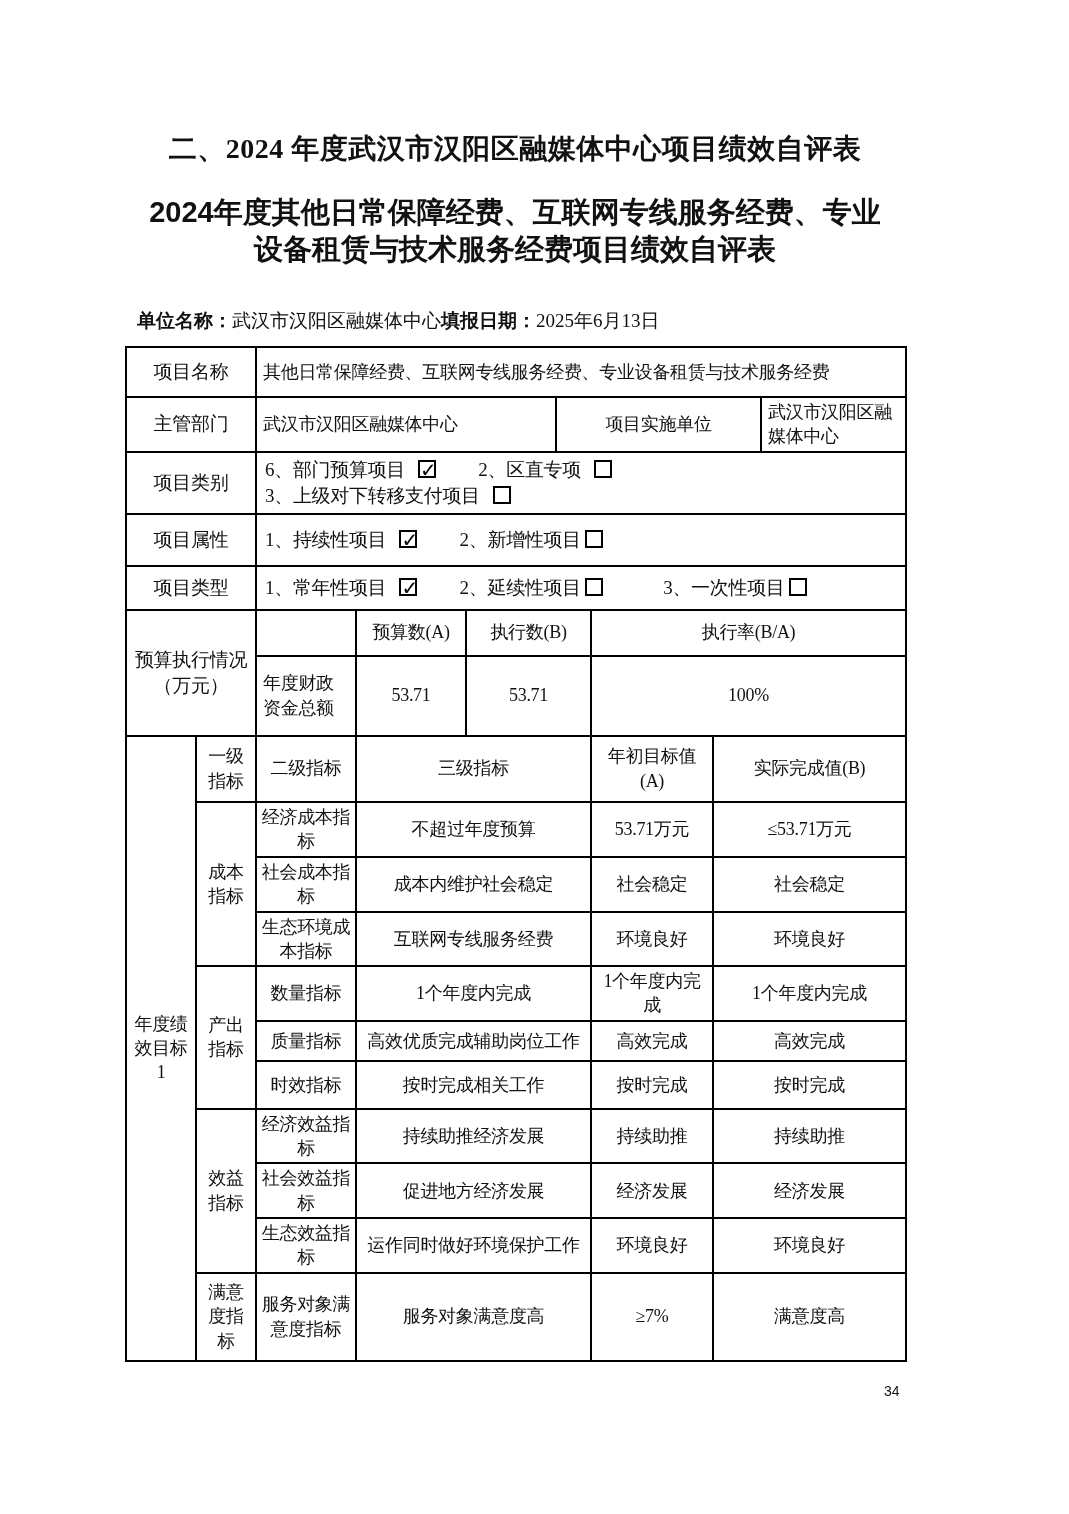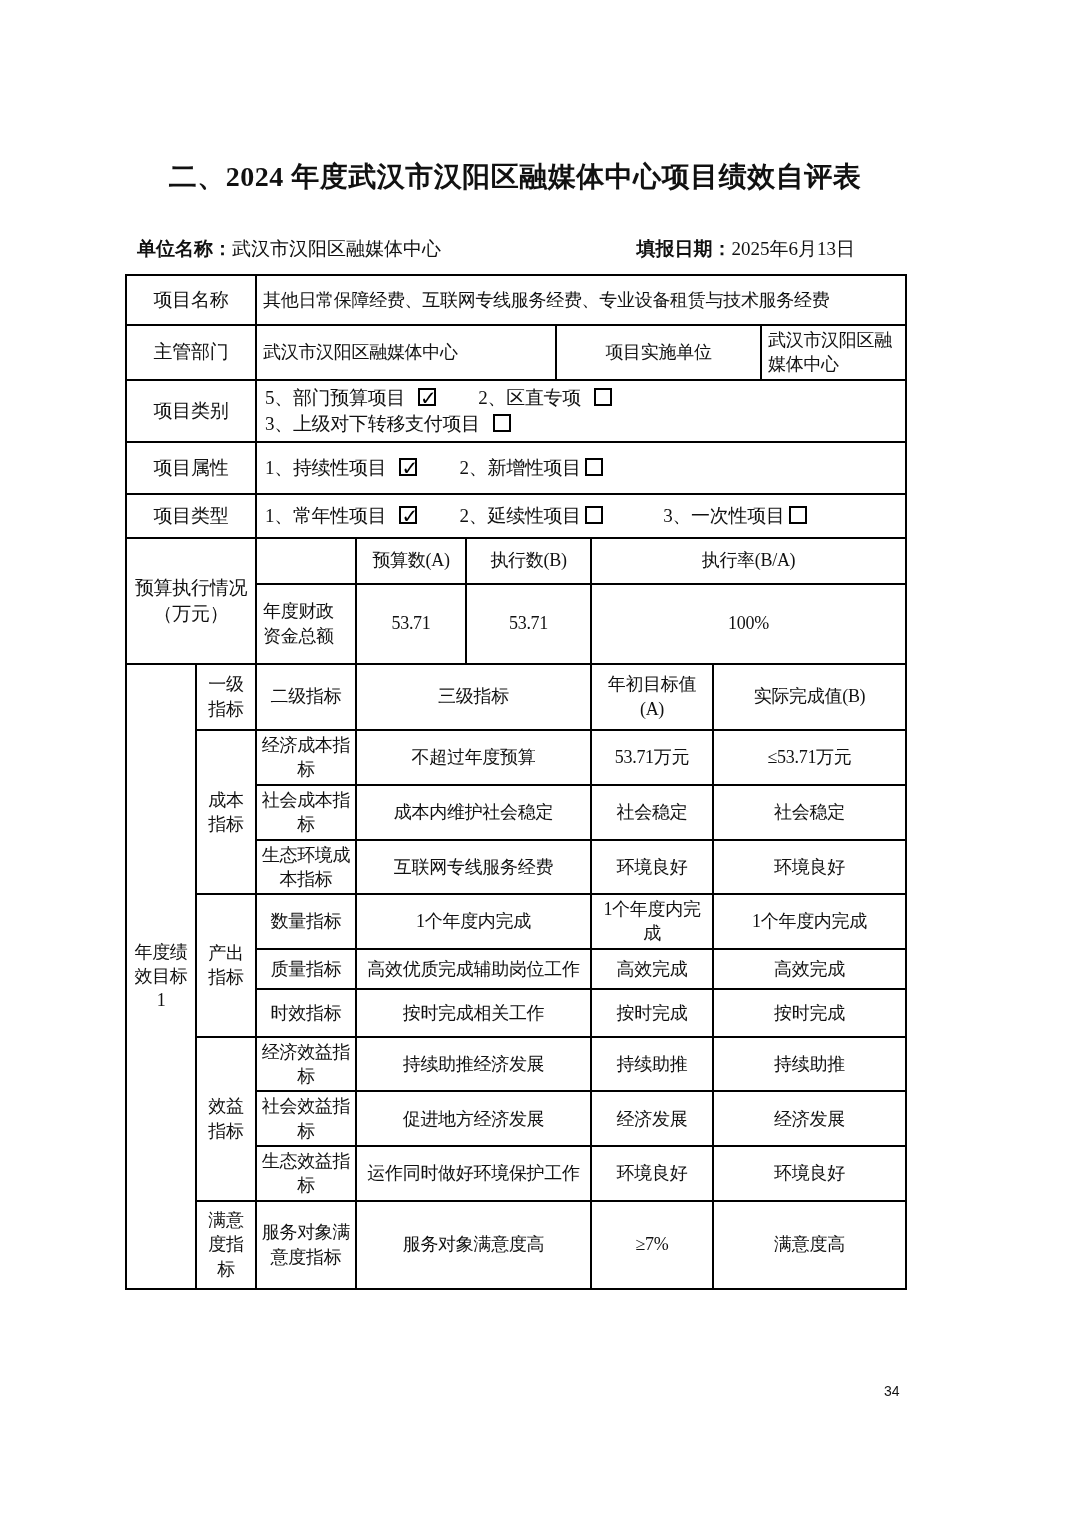--- a/index.html
+++ b/index.html
@@ -4,42 +4,41 @@
 <style>
   * { box-sizing: border-box; margin: 0; padding: 0; }
   html, body { background: #ffffff; }
   body {
     width: 1069px; height: 1514px;
     position: relative;
     font-family: "Liberation Serif", "DejaVu Serif", serif;
     color: #111;
     overflow: hidden;
   }
-  .doc { width: 780px; margin-left: 125px; padding-top: 130px; margin-top: 28px; }
+  .doc { width: 780px; margin-left: 125px; padding-top: 130px; }
 
   .title-main {
     text-align: center;
     font-size: 28px; font-weight: bold;
     letter-spacing: 0.5px;
     margin-bottom: 26px;
     white-space: nowrap;
   }
   .title-sub {
     text-align: center;
     font-family: "Liberation Sans", "DejaVu Sans", sans-serif;
     font-size: 29px; font-weight: bold;
     line-height: 37px;
     margin-bottom: 40px;
   }
   .meta {
     display: flex; align-items: baseline;
     font-size: 19px;
     padding: 0 50px 0 12px;
     margin-bottom: 12px;
-    justify-content: space-between;
   }
   .meta .lbl { font-weight: bold; }
   .meta .grp { white-space: nowrap; }
 
   table.main {
     width: 780px;
     border-collapse: collapse;
     table-layout: fixed;
     font-size: 18px;
   }
@@ -88,20 +87,22 @@
   }
 </style>
 </head>
 <body>
 
 <div class="doc">
 
   <div class="title-main">二、2024 年度武汉市汉阳区融媒体中心项目绩效自评表</div>
 
   <div class="title-sub">
+    <div>2024年度其他日常保障经费、互联网专线服务经费、专业</div>
+    <div>设备租赁与技术服务经费项目绩效自评表</div>
   </div>
 
   <div class="meta">
     <span class="grp"><span class="lbl">单位名称：</span><span>武汉市汉阳区融媒体中心</span></span>
     <span class="grp"><span class="lbl">填报日期：</span><span>2025年6月13日</span></span>
   </div>
 
   <table class="main">
     <colgroup>
       <col style="width:70px">
@@ -124,21 +125,21 @@
     <tr style="height:53px">
       <td colspan="2" class="lblcell">主管部门</td>
       <td colspan="3" class="ta-l">武汉市汉阳区融媒体中心</td>
       <td colspan="3">项目实施单位</td>
       <td class="ta-l">武汉市汉阳区融媒体中心</td>
     </tr>
 
     <tr style="height:62px">
       <td colspan="2" class="lblcell">项目类别</td>
       <td colspan="7" class="ta-l optrow">
-        <span class="opt"><span class="optlabel">5、部门预算项目</span><span class="cb" data-checked="true"></span></span>
+        <span class="opt"><span class="optlabel">6、部门预算项目</span><span class="cb" data-checked="true"></span></span>
         <span class="opt"><span class="optlabel">2、区直专项</span><span class="cb" data-checked="false"></span></span>
         <span class="opt"><span class="optlabel">3、上级对下转移支付项目</span><span class="cb" data-checked="false"></span></span>
       </td>
     </tr>
 
     <tr style="height:52px">
       <td colspan="2" class="lblcell">项目属性</td>
       <td colspan="7" class="ta-l optrow">
         <span class="opt"><span class="optlabel">1、持续性项目</span><span class="cb" data-checked="true"></span></span>
         <span class="opt"><span class="optlabel">2、新增性项目</span><span class="cb tight" data-checked="false"></span></span>

